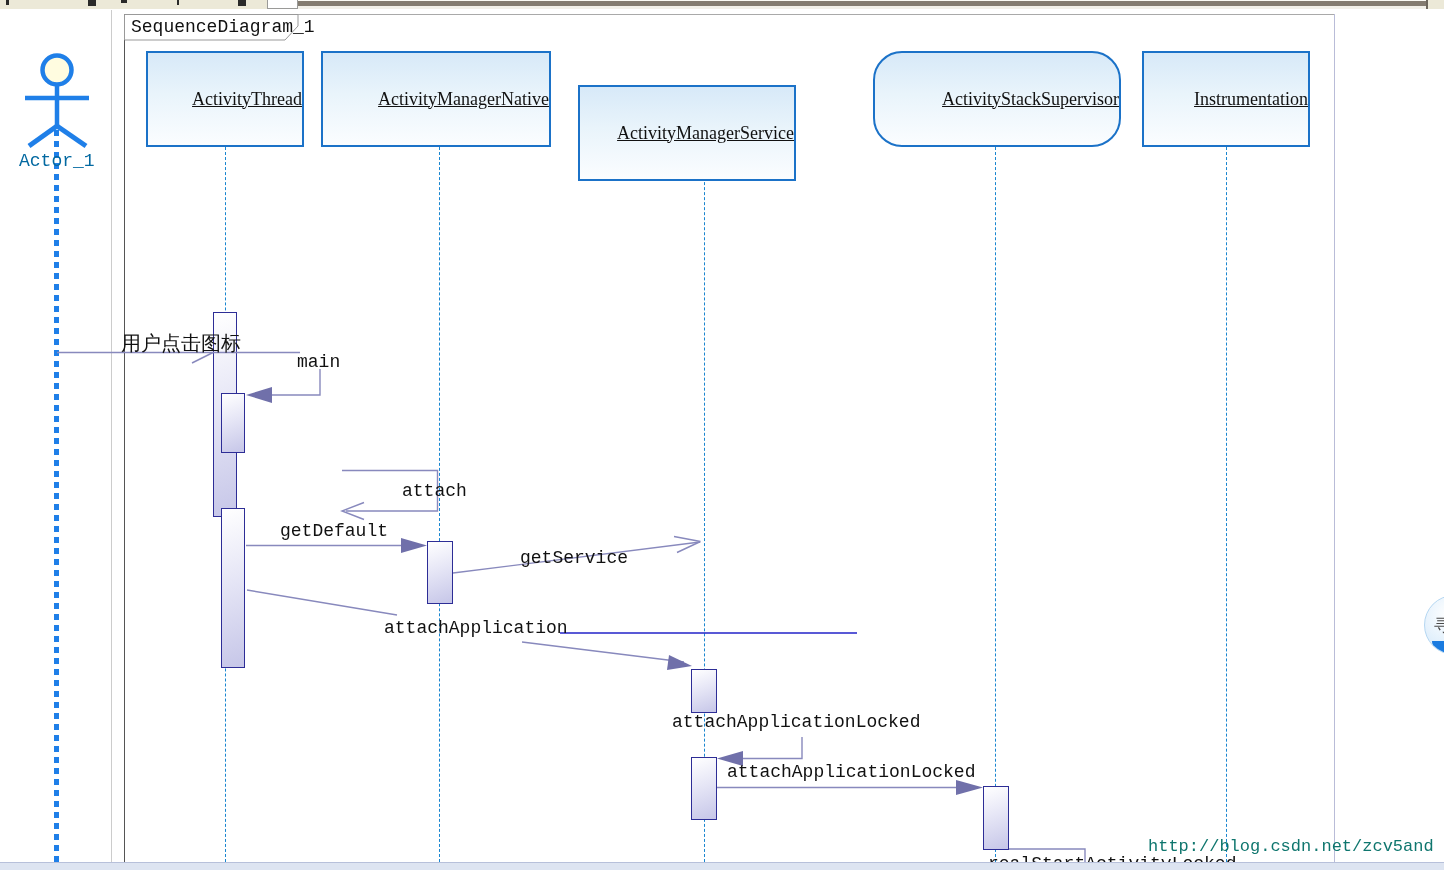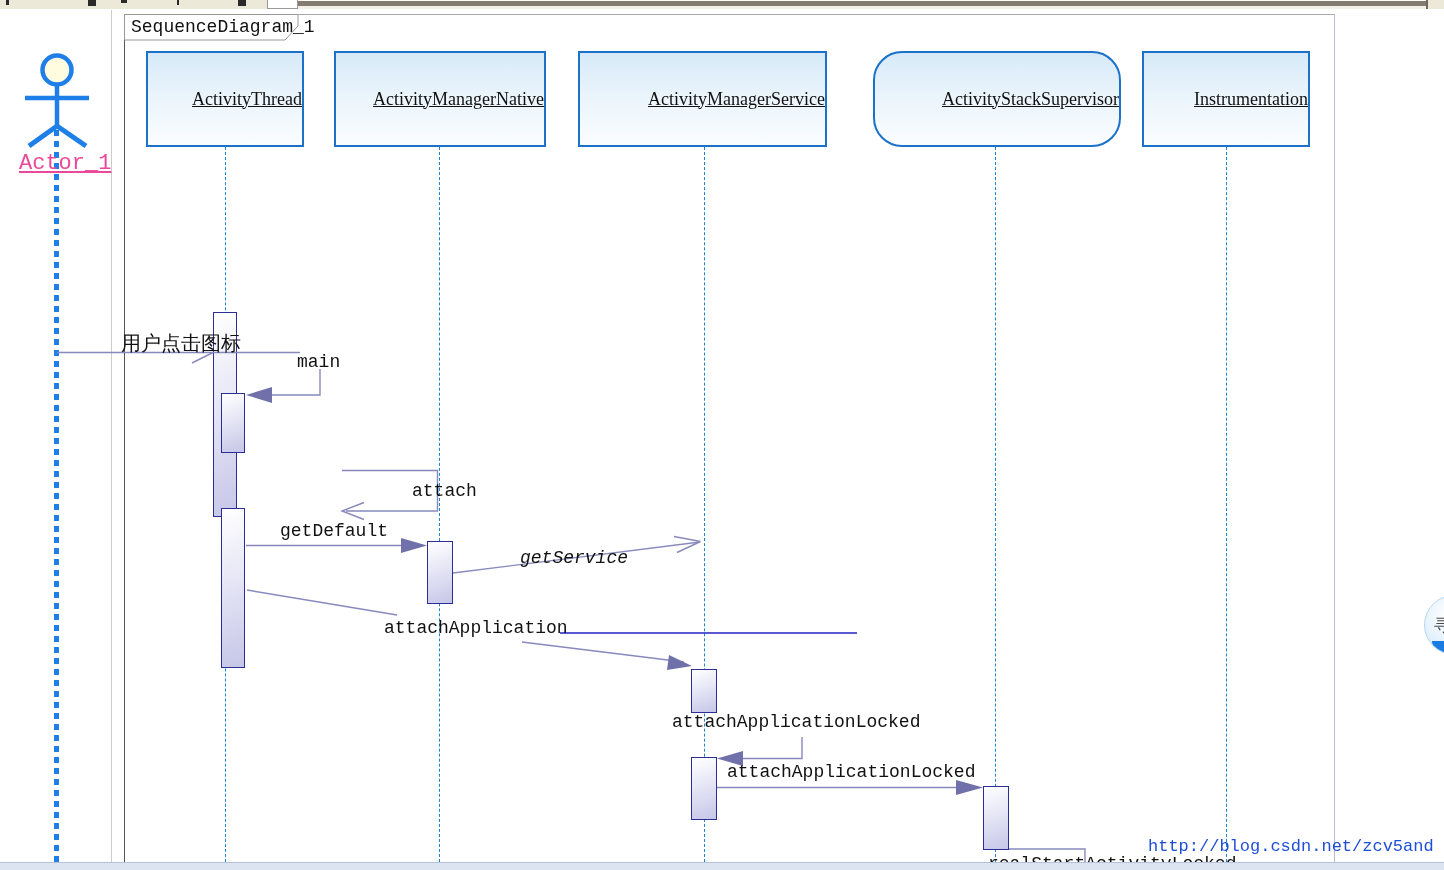--- a/index.html
+++ b/index.html
@@ -19,24 +19,24 @@
   .head-box span{white-space:nowrap;font-size:18px;color:#111;text-decoration:underline;}
   
   .lifeline{top:147px;height:715px;border-left:1px dashed #1a86d0;}
   
   .activation{border:1px solid #2d2d96;box-sizing:border-box;
      background:linear-gradient(160deg,#ffffff 0%,#e6e6f6 45%,#c6c6e8 100%);}
   
   .msg{font-size:18px;color:#111;white-space:nowrap;z-index:4;}
   .msg-cjk{font-size:20px;}
   .frame-title{font-size:18px;color:#111;z-index:4;white-space:nowrap;}
-  .actor-label{font-size:22px;color:#ec4899;z-index:4;white-space:nowrap;text-decoration:underline;}
+  .actor-label{font-size:18px;color:#0369a1;z-index:4;white-space:nowrap;}
   .actor-dotline{left:54px;top:130px;width:5px;height:732px;z-index:0;
      background:repeating-linear-gradient(180deg,#1f7fe8 0 6px,transparent 6px 11px);}
-  .watermark{font-size:17px;color:#1d4ed8;z-index:5;white-space:nowrap;}
+  .watermark{font-size:17px;color:#0f766e;z-index:5;white-space:nowrap;}
   .bottom-band{left:0;top:862px;width:1444px;height:8px;background:#dde4f1;border-top:1px solid #b7c0da;box-sizing:content-box;z-index:6;}
   .float-btn{left:1424px;top:595px;width:60px;height:60px;border-radius:50%;z-index:7;
      background:radial-gradient(circle at 40% 32%,#ffffff 0%,#e2f0fc 55%,#cde4f8 100%);
      border:1px solid #b5d7f2;box-sizing:border-box;overflow:hidden;}
   .float-btn .arc{position:absolute;bottom:2px;left:7px;right:7px;height:11px;background:#1a7be0;
      border-radius:0 0 26px 26px;}
   .float-btn .glyph{position:absolute;left:9px;top:18px;font-size:17px;color:#4a4a4a;}
   svg{display:block;}
   .overlay{left:0;top:0;z-index:3;pointer-events:none;}
   .underlay{left:0;top:0;z-index:1;pointer-events:none;}
@@ -80,24 +80,24 @@
 
   <div class="abs lifeline" style="left:225px;"></div>
   <div class="abs lifeline" style="left:439px;"></div>
   <div class="abs lifeline" style="left:704px;"></div>
   <div class="abs lifeline" style="left:995px;"></div>
   <div class="abs lifeline" style="left:1226px;"></div>
 
   <div class="abs head-box" style="left:146px;width:158px;">
     <span>ActivityThread</span>
     </div>
-  <div class="abs head-box" style="left:334px;width:212px;">
+  <div class="abs head-box" style="left:321px;width:230px;">
     <span>ActivityManagerNative</span>
     </div>
-  <div class="abs head-box" style="left:578px;width:249px;">
+  <div class="abs head-box" style="left:578px;width:218px;margin-top:34px;">
     <span>ActivityManagerService</span>
     </div>
   <div class="abs head-box" style="left:873px;width:248px;border-radius:29px;">
     <span>ActivityStackSupervisor</span>
     </div>
   <div class="abs head-box" style="left:1142px;width:168px;">
     <span>Instrumentation</span>
     </div>
 
   <div class="abs activation bars" style="left:213px;top:312px;width:24px;height:205px;"></div>
@@ -138,23 +138,23 @@
       <polygon points="246,395 272,387 272,403"></polygon>
       <polygon points="427,545.5 401,538 401,553"></polygon>
       <polygon points="692,666 667,670 669,655"></polygon>
       <polygon points="717,758.5 743,751 743,766"></polygon>
       <polygon points="983,787.5 956,780 956,795"></polygon>
     </g>
   </svg>
 
   <div class="abs msg msg-cjk" style="left:78px;top:330px;margin-left:43px;">用户点击图标</div>
   <div class="abs msg" style="left:297px;top:352px;">main</div>
-  <div class="abs msg" style="left:412px;top:481px;font-family:Liberation Mono, monospace;">attach</div>
+  <div class="abs msg" style="left:402px;top:481px;font-family:Liberation Mono, monospace;">attach</div>
   <div class="abs msg" style="left:280px;top:521px;text-align:center;">getDefault</div>
-  <div class="abs msg" style="left:520px;top:548px;font-style:italic;">getService</div>
+  <div class="abs msg" style="left:520px;top:548px;">getService</div>
   <div class="abs msg" style="left:384px;top:618px;">attachApplication</div>
   <div class="abs msg" style="left:672px;top:712px;">attachApplicationLocked</div>
   <div class="abs msg" style="left:727px;top:762px;">attachApplicationLocked</div>
   <div class="abs msg" style="left:988px;top:854px;">realStartActivityLocked</div>
 
   <div class="abs watermark" style="left:1148px;top:837px;">http://blog.csdn.net/zcv5and</div>
 
   <div class="abs bottom-band"></div>
 
   <div class="abs float-btn">

